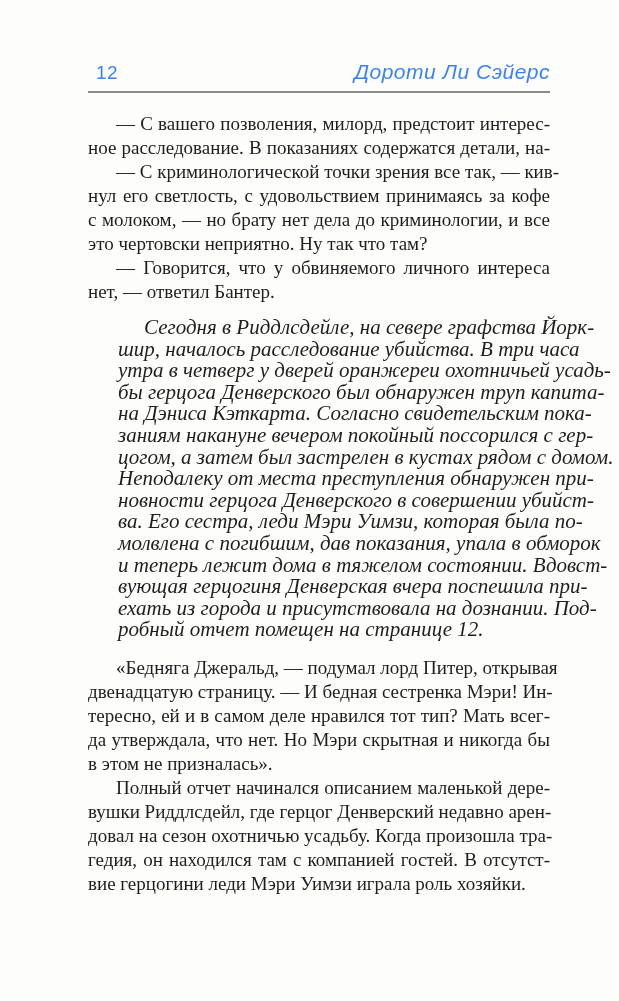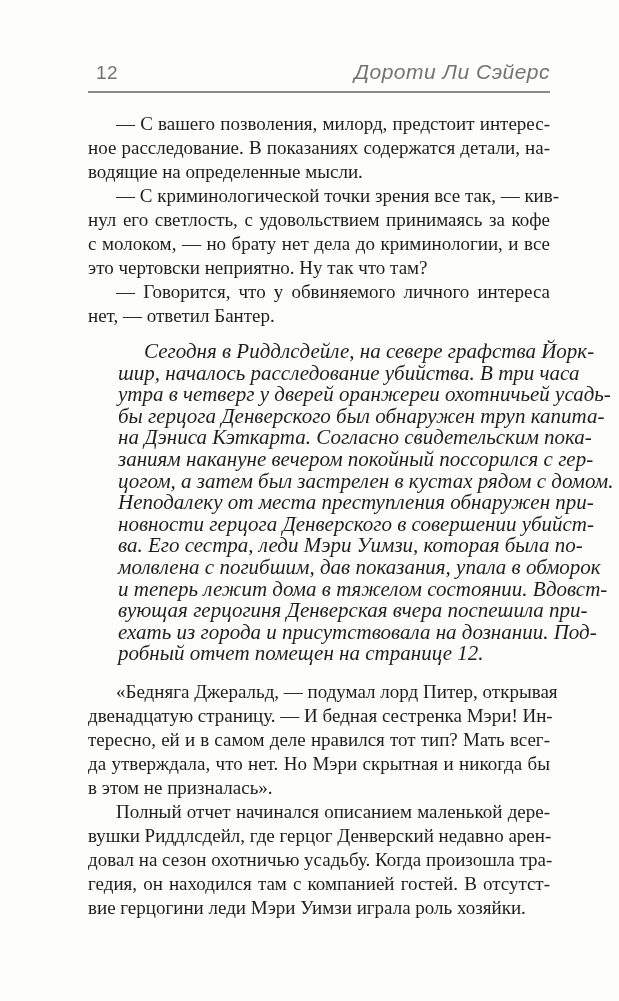--- a/index.html
+++ b/index.html
@@ -16,21 +16,21 @@
   .content {
     position:absolute;
     left:88px; top:60px;
     width:462px;
   }
   .running-head {
     display:flex;
     justify-content:space-between;
     align-items:baseline;
     font-family:"Liberation Sans", sans-serif;
-    color:#737373;
+    color:#3b82f6;
   }
   .page-num {
     font-size:19px;
     padding-left:8px;
     letter-spacing:0.5px;
   }
   .author {
     font-style:italic;
     font-size:21px;
     letter-spacing:0.5px;
@@ -71,21 +71,20 @@
       <span class="page-num">12</span>
       <span class="author">Дороти Ли Сэйерс</span>
     </div>
     <div class="head-rule"></div>
 
     <div class="page-body">
 
     <div class="para">
           <div class="line indent">— С вашего позволения, милорд, предстоит интерес-</div>
           <div class="line">ное расследование. В показаниях содержатся детали, на-</div>
-          <div class="line last">водящие на определенные мысли.</div>
         </div>
         <div class="para">
           <div class="line indent">— С криминологической точки зрения все так, — кив-</div>
           <div class="line">нул его светлость, с удовольствием принимаясь за кофе</div>
           <div class="line">с молоком, — но брату нет дела до криминологии, и все</div>
           <div class="line last">это чертовски неприятно. Ну так что там?</div>
         </div>
         <div class="para">
           <div class="line indent">— Говорится, что у обвиняемого личного интереса</div>
           <div class="line last">нет, — ответил Бантер.</div>

